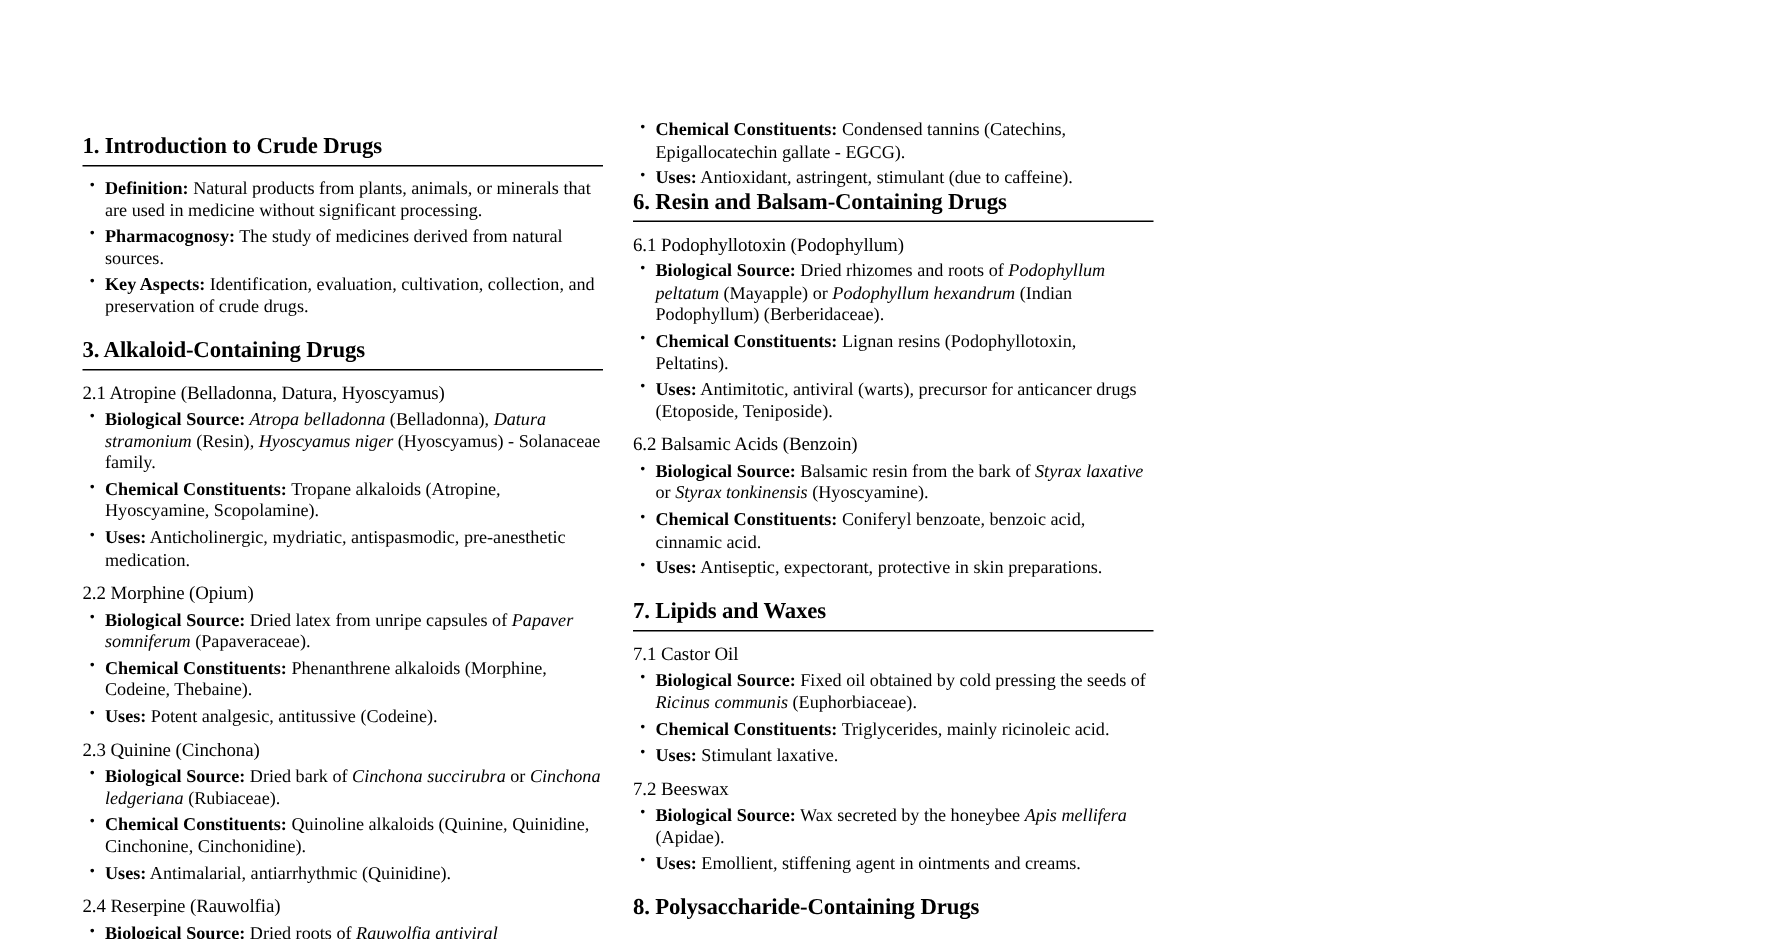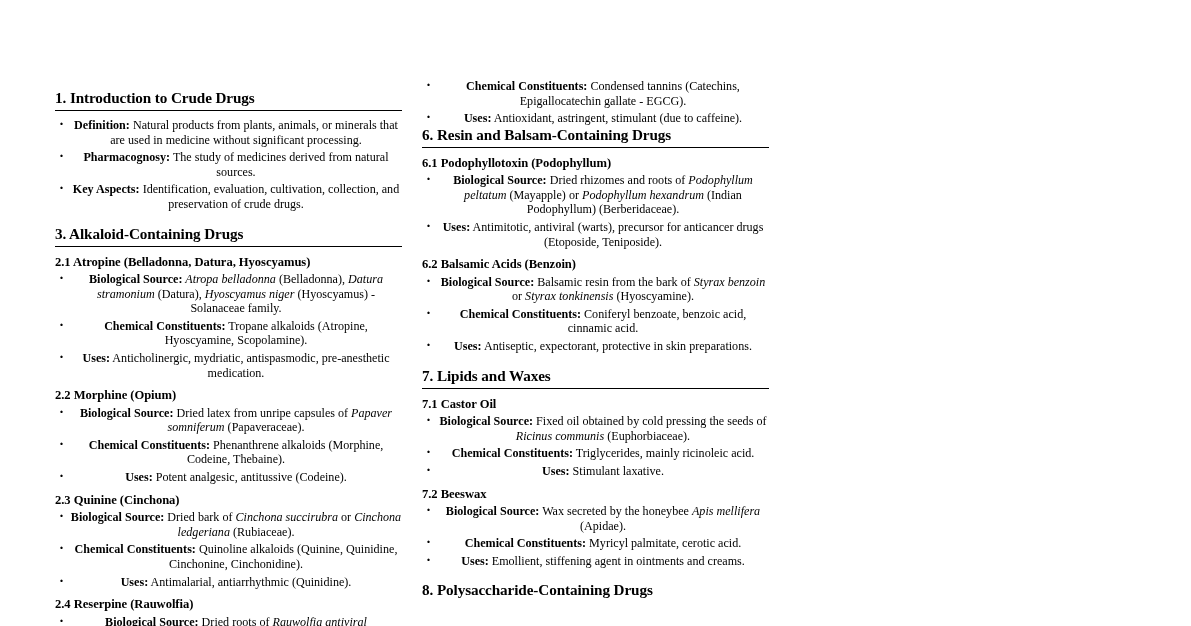--- a/index.html
+++ b/index.html
@@ -36,21 +36,21 @@
     font-size: 15.2px;
     font-weight: bold;
     line-height: 1.12;
     margin: 0;
     padding: 0 0 4px 0;
     border-bottom: 1.6px solid #000;
     letter-spacing: -0.1px;
   }
   h3.sub-title {
     font-size: 12.6px;
-    font-weight: bold;
+    font-weight: normal;
     line-height: 1.15;
     margin: 0;
     padding: 0;
     letter-spacing: -0.05px;
   }
 
   
   .block { margin: 0; padding: 0; }
   .sec-block + .sec-block { margin-top: 13px; }
   .sub-block { margin-top: 8px; }
@@ -62,21 +62,21 @@
     list-style: none;
     margin: 0;
     padding: 0;
   }
   ul.list > li {
     position: relative;
     font-size: 12.1px;
     line-height: 14.6px;
     padding-left: 15px;
     margin: 0 0 3px 0;
-    text-align: center;
+    text-align: left;
   }
   ul.list > li:last-child { margin-bottom: 0; }
   ul.list > li::before {
     content: "\00B7";
     position: absolute;
     left: 4px;
     top: -1px;
     font-size: 15px;
     font-weight: bold;
     line-height: 14.6px;
@@ -101,21 +101,21 @@
             <li><span class="lbl">Definition:</span><span> Natural products from plants, animals, or minerals that are used in medicine without significant processing.</span></li>
             <li><span class="lbl">Pharmacognosy:</span><span> The study of medicines derived from natural sources.</span></li>
             <li><span class="lbl">Key Aspects:</span><span> Identification, evaluation, cultivation, collection, and preservation of crude drugs.</span></li>
           </ul>
         </div>
         <div class="block sec-block">
           <h2 class="sec-title">3. Alkaloid-Containing Drugs</h2>
           <div class="block sub-block">
             <h3 class="sub-title">2.1 Atropine (Belladonna, Datura, Hyoscyamus)</h3>
             <ul class="list">
-              <li><span class="lbl">Biological Source:</span><span class="it"> Atropa belladonna</span><span class=""> (Belladonna), </span><span class="it">Datura stramonium</span><span class=""> (Datura), </span><span class="it">Hyoscyamus niger</span><span class=""> (Hyoscyamus) - Solanaceae family.</span></li>
+              <li><span class="lbl">Biological Source:</span><span class="it"> Atropa belladonna</span><span class=""> (Belladonna), </span><span class="it">Datura stramonium</span><span class=""> (Resin), </span><span class="it">Hyoscyamus niger</span><span class=""> (Hyoscyamus) - Solanaceae family.</span></li>
               <li><span class="lbl">Chemical Constituents:</span><span> Tropane alkaloids (Atropine, Hyoscyamine, Scopolamine).</span></li>
               <li><span class="lbl">Uses:</span><span> Anticholinergic, mydriatic, antispasmodic, pre-anesthetic medication.</span></li>
             </ul>
           </div>
           <div class="block sub-block">
             <h3 class="sub-title">2.2 Morphine (Opium)</h3>
             <ul class="list">
               <li><span class="lbl">Biological Source:</span><span class=""> Dried latex from unripe capsules of </span><span class="it">Papaver somniferum</span><span class=""> (Papaveraceae).</span></li>
               <li><span class="lbl">Chemical Constituents:</span><span> Phenanthrene alkaloids (Morphine, Codeine, Thebaine).</span></li>
               <li><span class="lbl">Uses:</span><span> Potent analgesic, antitussive (Codeine).</span></li>
@@ -146,47 +146,47 @@
             <li><span class="lbl">Chemical Constituents:</span><span> Condensed tannins (Catechins, Epigallocatechin gallate - EGCG).</span></li>
             <li><span class="lbl">Uses:</span><span> Antioxidant, astringent, stimulant (due to caffeine).</span></li>
           </ul>
         </div>
         <div class="block sec-block">
           <h2 class="sec-title">6. Resin and Balsam-Containing Drugs</h2>
           <div class="block sub-block">
             <h3 class="sub-title">6.1 Podophyllotoxin (Podophyllum)</h3>
             <ul class="list">
               <li><span class="lbl">Biological Source:</span><span class=""> Dried rhizomes and roots of </span><span class="it">Podophyllum peltatum</span><span class=""> (Mayapple) or </span><span class="it">Podophyllum hexandrum</span><span class=""> (Indian Podophyllum) (Berberidaceae).</span></li>
+              <li><span class="lbl">Chemical Constituents:</span><span> Lignan resins (Podophyllotoxin, Peltatins).</span></li>
               <li><span class="lbl">Uses:</span><span> Antimitotic, antiviral (warts), precursor for anticancer drugs (Etoposide, Teniposide).</span></li>
             </ul>
           </div>
           <div class="block sub-block">
             <h3 class="sub-title">6.2 Balsamic Acids (Benzoin)</h3>
             <ul class="list">
-              <li><span class="lbl">Biological Source:</span><span class=""> Balsamic resin from the bark of </span><span class="it">Styrax benzoin</span><span class=""> or </span><span class="it">Styrax tonkinensis</span><span class=""> (Hyoscyamine).</span></li>
+              <li><span class="lbl">Biological Source:</span><span class=""> Balsamic resin from the bark of </span><span class="it">Styrax laxative</span><span class=""> or </span><span class="it">Styrax tonkinensis</span><span class=""> (Hyoscyamine).</span></li>
               <li><span class="lbl">Chemical Constituents:</span><span> Coniferyl benzoate, benzoic acid, cinnamic acid.</span></li>
               <li><span class="lbl">Uses:</span><span> Antiseptic, expectorant, protective in skin preparations.</span></li>
             </ul>
           </div>
         </div>
         <div class="block sec-block">
           <h2 class="sec-title">7. Lipids and Waxes</h2>
           <div class="block sub-block">
             <h3 class="sub-title">7.1 Castor Oil</h3>
             <ul class="list">
               <li><span class="lbl">Biological Source:</span><span class=""> Fixed oil obtained by cold pressing the seeds of </span><span class="it">Ricinus communis</span><span class=""> (Euphorbiaceae).</span></li>
               <li><span class="lbl">Chemical Constituents:</span><span> Triglycerides, mainly ricinoleic acid.</span></li>
               <li><span class="lbl">Uses:</span><span> Stimulant laxative.</span></li>
             </ul>
           </div>
           <div class="block sub-block">
             <h3 class="sub-title">7.2 Beeswax</h3>
             <ul class="list">
               <li><span class="lbl">Biological Source:</span><span class=""> Wax secreted by the honeybee </span><span class="it">Apis mellifera</span><span class=""> (Apidae).</span></li>
-              <li><span class="lbl">Chemical Constituents:</span><span> Myricyl palmitate, cerotic acid.</span></li>
               <li><span class="lbl">Uses:</span><span> Emollient, stiffening agent in ointments and creams.</span></li>
             </ul>
           </div>
         </div>
         <div class="block sec-block">
           <h2 class="sec-title" style="border-bottom:none;padding-bottom:12px;">8. Polysaccharide-Containing Drugs</h2>
         </div>
       </div>
   </div>
 

